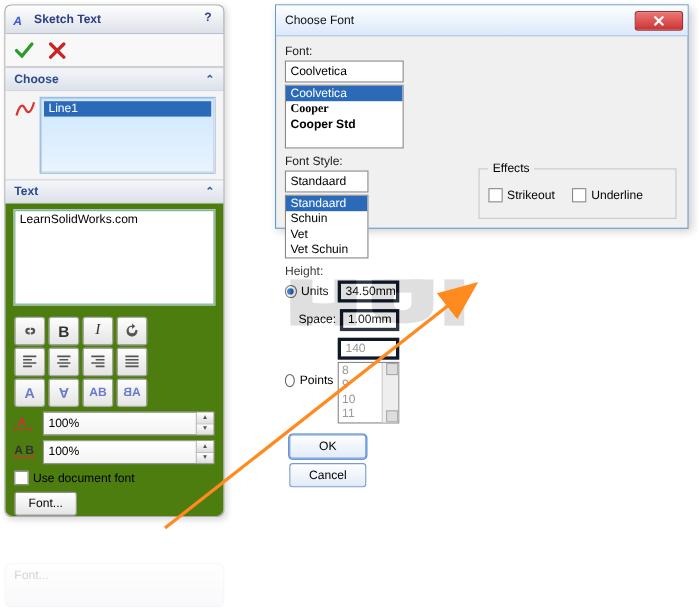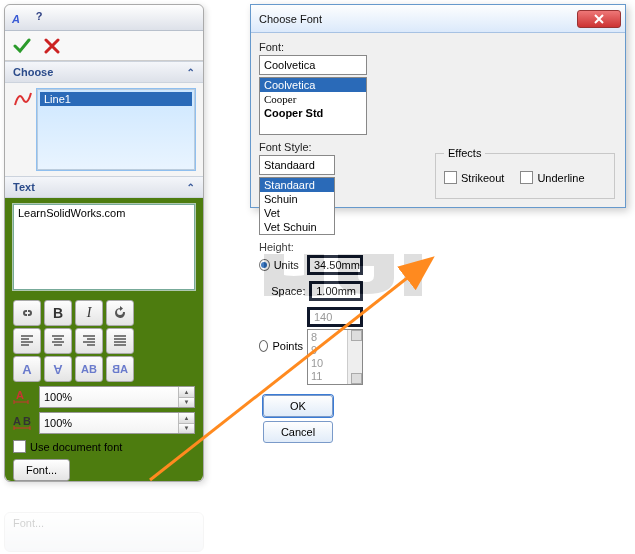--- a/index.html
+++ b/index.html
@@ -11,21 +11,21 @@
   .sketch-header .app-icon { width: 16px; height: 16px; margin-right: 4px; }
   .sketch-header .title { font-weight: bold; color: #2c3e82; flex: 1; }
   .sketch-header .help { width: 16px; height: 16px; color: #2c3e82; font-weight: bold; text-align: center; cursor: pointer; }
   .okcancel { height: 30px; display: flex; align-items: center; gap: 8px; padding: 0 6px; border-bottom: 1px solid #ccc; background:#f8f8f8;}
   .check-btn, .x-btn { width: 22px; height: 22px; display: flex; align-items: center; justify-content: center; cursor: pointer; border-radius:3px;}
   
   .section-hdr { height: 22px; background: linear-gradient(#f4f6fa,#dde1e9); border-top: 1px solid #ccd3dd; border-bottom: 1px solid #ccd3dd; display: flex; align-items: center; padding: 0 8px; color: #2b4b8a; font-weight: bold; }
   .section-hdr .collapse { margin-left: auto; color:#3a5a9a; cursor:pointer; font-size:10px;}
   .section-body { padding: 6px 8px; display: flex; gap: 4px; background:#f5f5f5;}
   .curve-icon { width: 20px; height: 20px; }
-  .curve-list { flex: 1; height: 81px; border: 1px solid #bcd; background: linear-gradient(#cde7ff,#e9f4ff); padding: 2px; position: relative; box-shadow: 0 0 0 1px #8fbfef;}
+  .curve-list { flex: 1; height: 68px; border: 1px solid #bcd; background: linear-gradient(#cde7ff,#e9f4ff); padding: 2px; position: relative; box-shadow: 0 0 0 1px #8fbfef;}
   .curve-item { background: #2a6ab8; color: #fff; padding: 1px 4px; }
   
   .text-body { padding: 6px 8px 0; background:#4d7c0f; border-radius: 0 0 6px 6px;}
   .text-area { width: 100%; height: 86px; border: 1px solid #7a9; background: #fff; padding: 2px 4px; resize: none; outline: 1px solid #b0c8b0; margin-bottom:6px;}
   .tools-row { display: flex; gap: 3px; margin: 2px 0; align-items:center;}
   .tool-btn { width: 28px; height: 26px; border: 1px solid #aaa; background: linear-gradient(#fdfdfd,#e4e4e4); border-radius: 3px; display: flex; align-items: center; justify-content: center; cursor: pointer; color:#333;}
   .tool-btn svg { width:16px; height:16px; }
   .row-input { display:flex; align-items:center; gap:6px; margin:4px 0; }
   .input100 { flex:1; height:22px; border:1px solid #999; background:linear-gradient(#fff,#f3f3f3); padding:0 4px; display:flex; align-items:center; position:relative;}
   .spin { width:16px; position:absolute; right:0; top:0; bottom:0; display:flex; flex-direction:column;}
@@ -43,21 +43,21 @@
   .dlg-titlebar { height:28px; background:linear-gradient(#fdfefe,#dbe9fb); display:flex; align-items:center; padding:0 4px 0 8px; border-bottom:1px solid #a7c2e3;}
   .dlg-title { flex:1; color:#111; }
   .dlg-close { width:44px; height:18px; background:linear-gradient(#e77,#c33); border:1px solid #933; border-radius:3px; display:flex; align-items:center; justify-content:center; color:#fff; font-weight:bold; font-size:10px; cursor:pointer;}
   .dlg-body { padding:8px; display:flex; gap:6px;flex-direction:column;}
   .col { display:flex; flex-direction:column; gap:2px;}
   .col-label { color:#222; }
   .dlg-input { height:20px; border:1px solid #888; background:#fff; padding:0 4px; display:flex; align-items:center;}
   .font-listbox { border:1px solid #888; background:#fff; height:58px; overflow:hidden;}
   .font-li { padding:1px 4px; white-space:nowrap;}
   .sel { background:#2a6ab8; color:#fff;}
-  .cooper { font-family:'Cooper Black','Georgia',serif; font-weight:normal;}
+  .cooper { font-family:'Cooper Black','Georgia',serif; font-weight:bold;}
   .cooperstd { font-family:'Arial Black',sans-serif; font-weight:bold;}
   
   .right-col { width:130px; }
   .height-row { display:flex; align-items:center; gap:4px; margin-bottom:4px;}
   .radio { width:12px; height:12px; border:1px solid #666; border-radius:50%; background:#fff; display:flex; align-items:center; justify-content:center;}
   .radio.on::after{content:'';width:6px;height:6px;background:#2a6ab8;border-radius:50%;}
   .numbox { width:56px; height:20px; border:3px solid #0f172a; background:#fff; display:flex; align-items:center; padding:0 4px; position:relative;}
   .numbox.dim { color:#999; }
   .ptlist { width:56px; height:56px; border:1px solid #888; background:#fff; font-size:10px; color:#999; padding:1px 3px; line-height:13px; position:relative;}
   .ptlist .vscroll{position:absolute;right:0;top:0;bottom:0;width:15px;background:#eee;border-left:1px solid #ccc;}
@@ -86,20 +86,21 @@
 </head>
 <body>
 
 <div class="sketch-panel">
   <div class="sketch-header">
     <span class="app-icon">
       <svg viewBox="0 0 16 16">
           <text x="1" y="13" font-size="14" font-weight="bold" fill="#3a5bd5" font-style="italic">A</text>
         </svg>
     </span>
+    <span class="title">Sketch Text</span>
     <span class="help">?</span>
   </div>
   <div class="okcancel">
     <div class="check-btn">
       <svg width="18" height="18" viewBox="0 0 18 18">
           <path d="M2 9 L7 14 L16 3" stroke="#2b9b2b" stroke-width="3" fill="none" stroke-linecap="round"></path>
         </svg>
     </div>
     <div class="x-btn">
       <svg width="16" height="16" viewBox="0 0 16 16">

